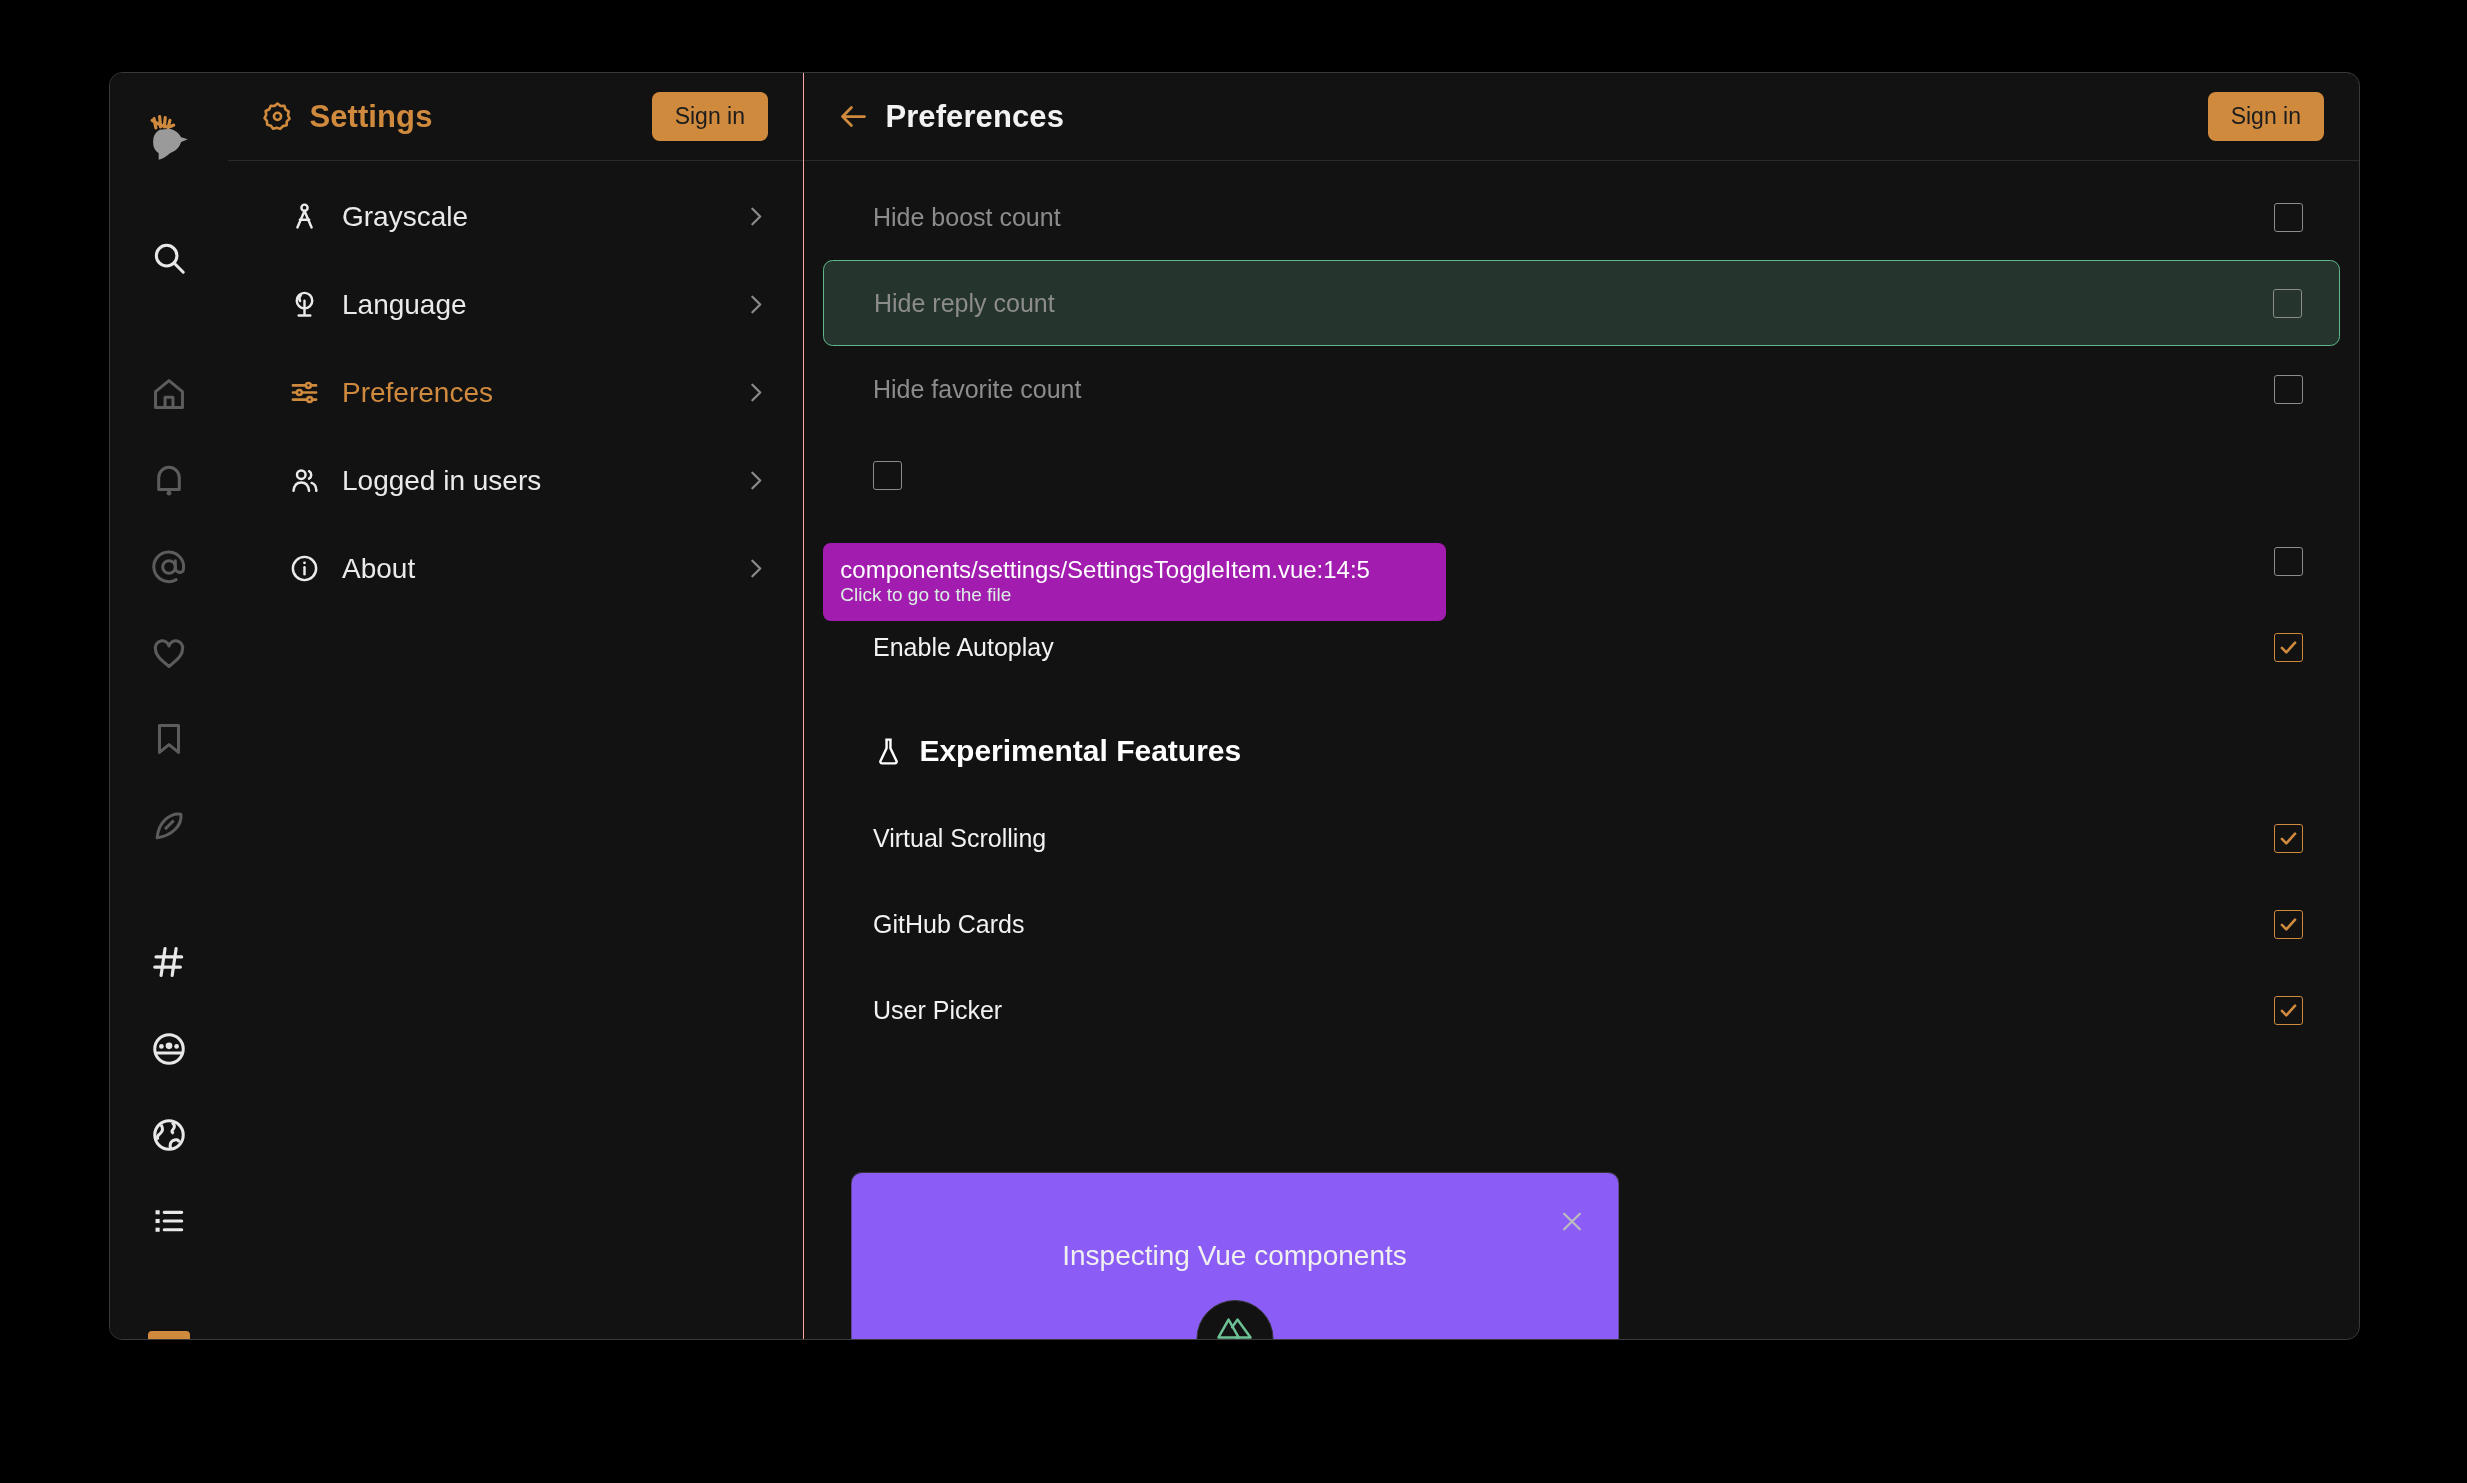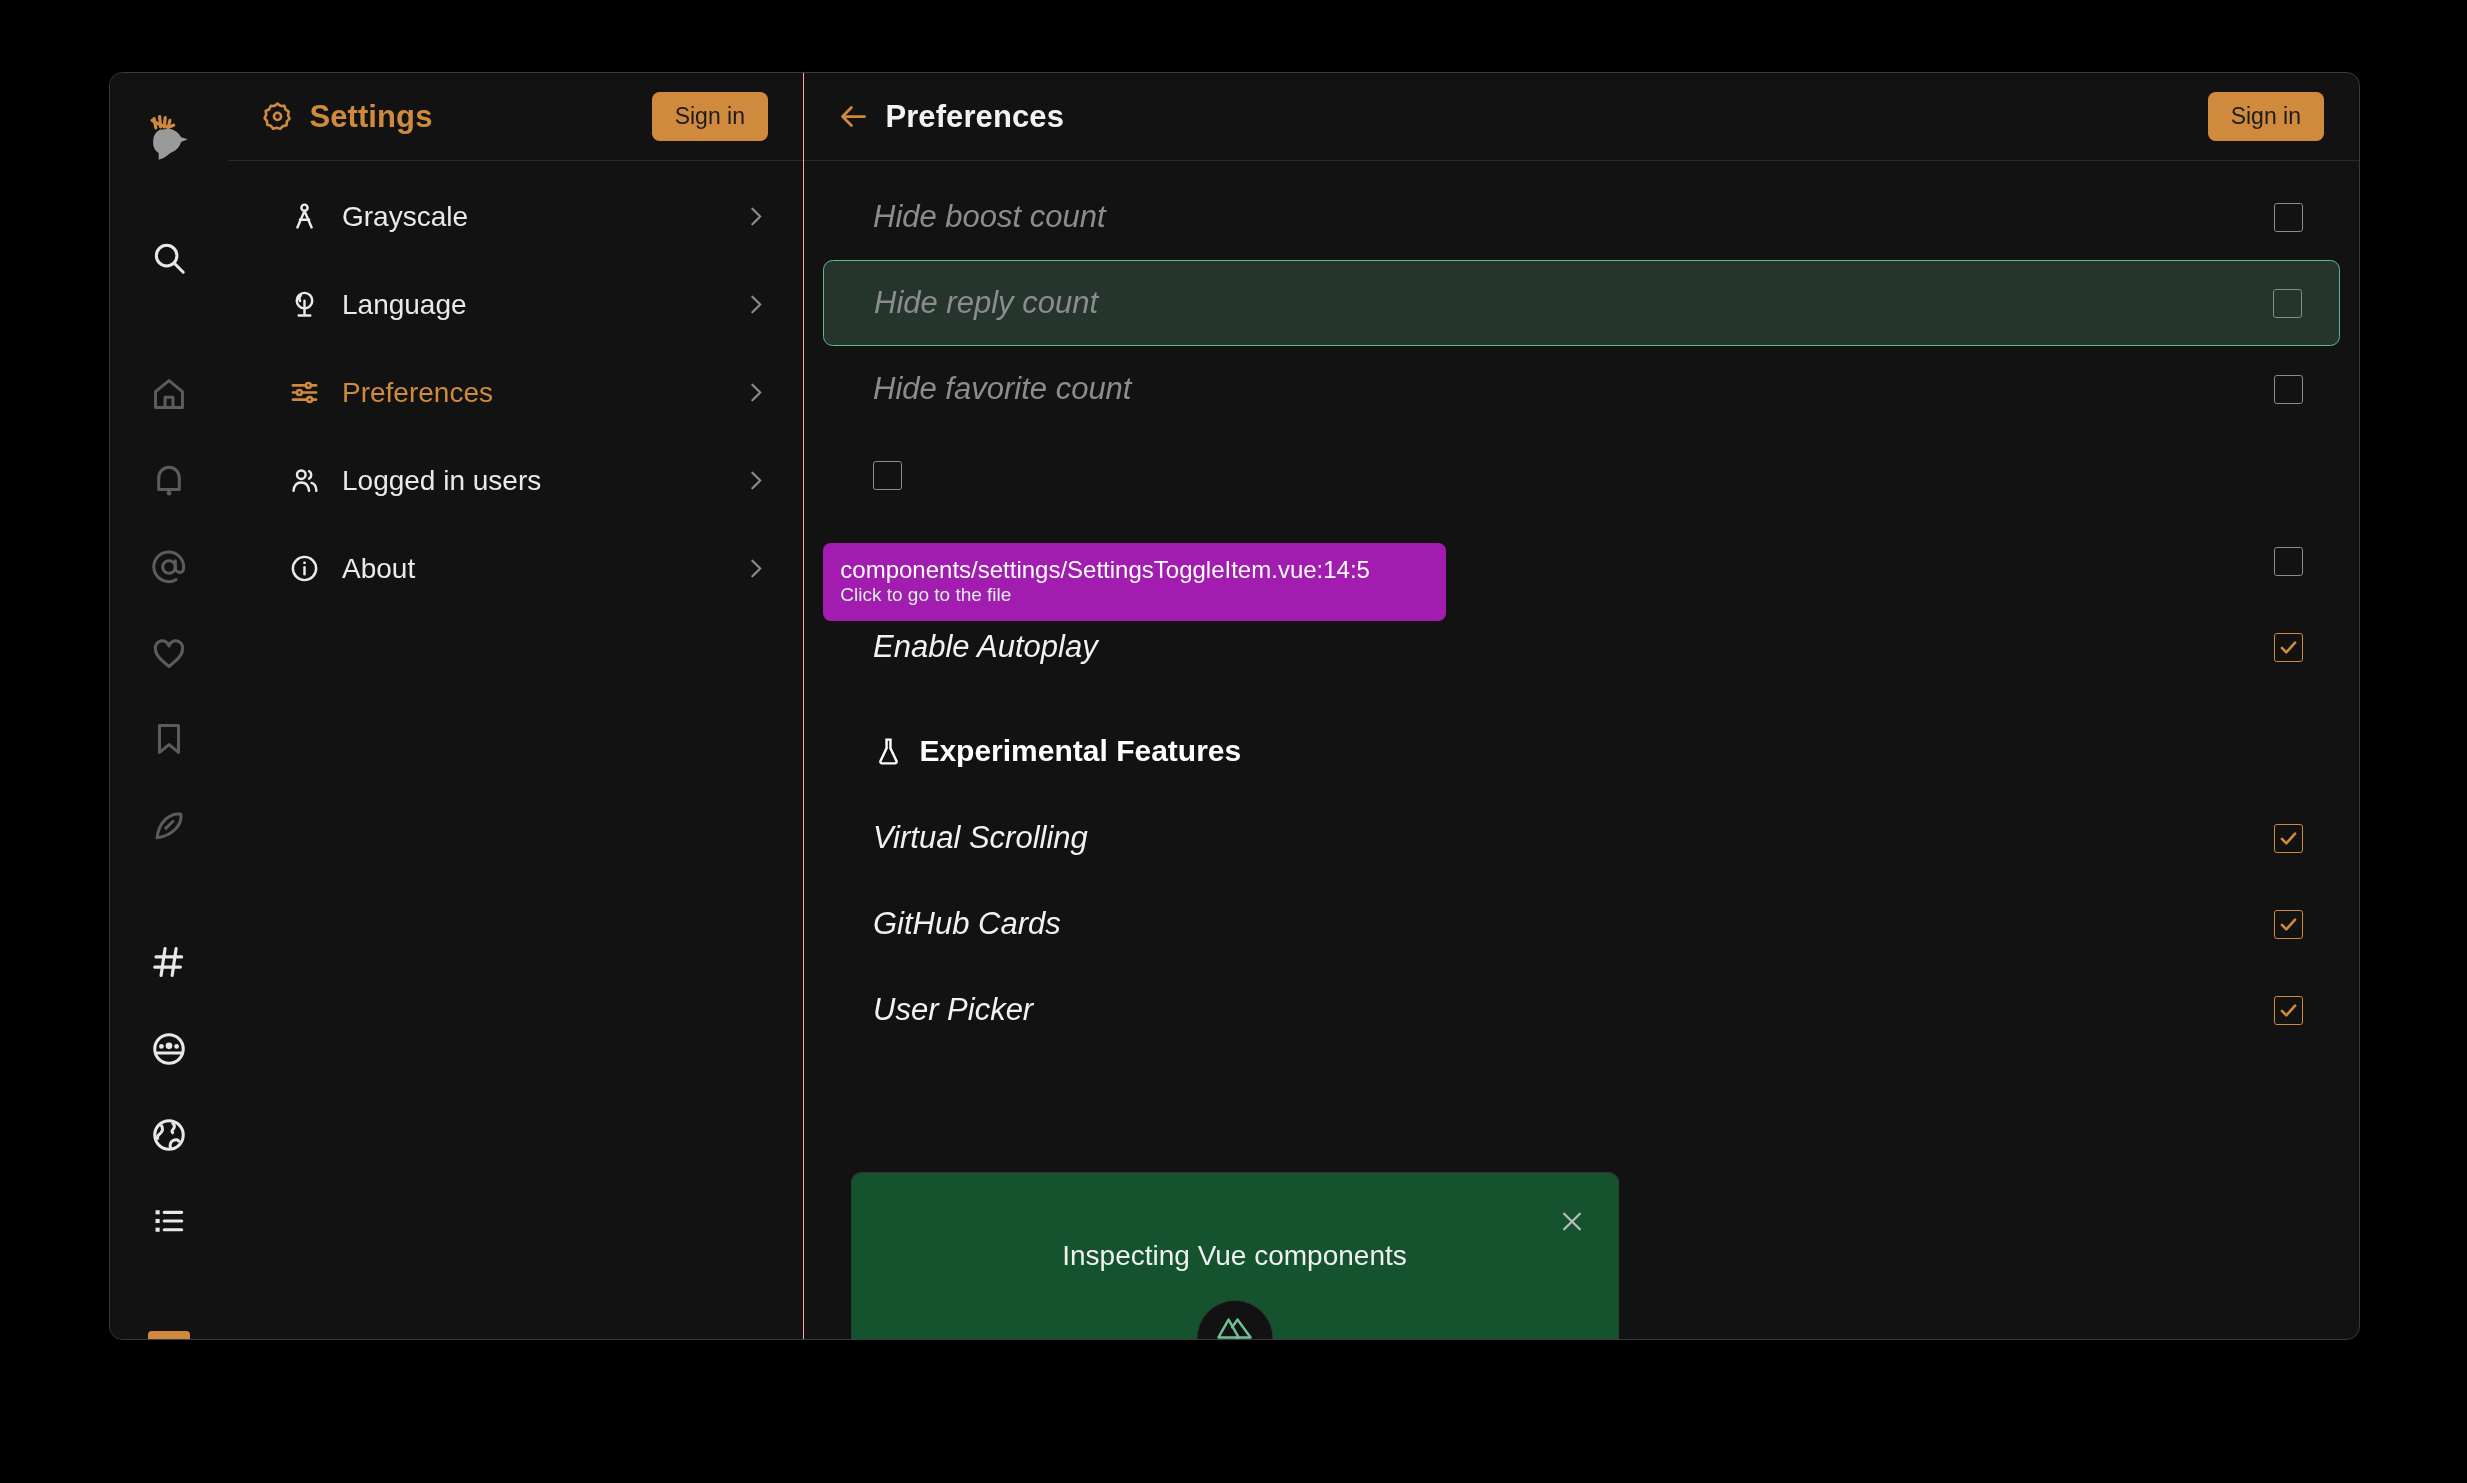--- a/index.html
+++ b/index.html
@@ -119,23 +119,22 @@
   .toggle-row {
     display: flex; align-items: center;
     height: 86px;
     margin: 0 19px;
     padding: 0 37px 0 50px;
     border-radius: 9.6px;
     cursor: pointer;
   }
   .toggle-row .t-label {
     flex: 1;
-    font-size: 31px;
+    font-size: 25px;
     color: #8c8c8c;
-    font-style: italic;
   }
   .toggle-row.bright .t-label { color: #f2f2f2; }
   .toggle-row.highlighted {
     background: #25342c;
     border: 1px solid #5fb98a;
   }
   .checkbox {
     width: 29px; height: 29px;
     border: 1.9px solid #8c8c8c;
     border-radius: 2.9px;
@@ -182,21 +181,21 @@
   }
 
   
   .toast {
     position: absolute;
     left: 50%;
     transform: translateX(-50%);
     bottom: 0;
     width: 769px;
     height: 167px;
-    background: #14532d;
+    background: #8b5cf6;
     border: 1px solid #343434;
     border-bottom: none;
     border-radius: 11.5px 11.5px 0 0;
     display: flex;
     align-items: center;
     justify-content: center;
     z-index: 40;
   }
   .toast-text {
     font-size: 28px;

